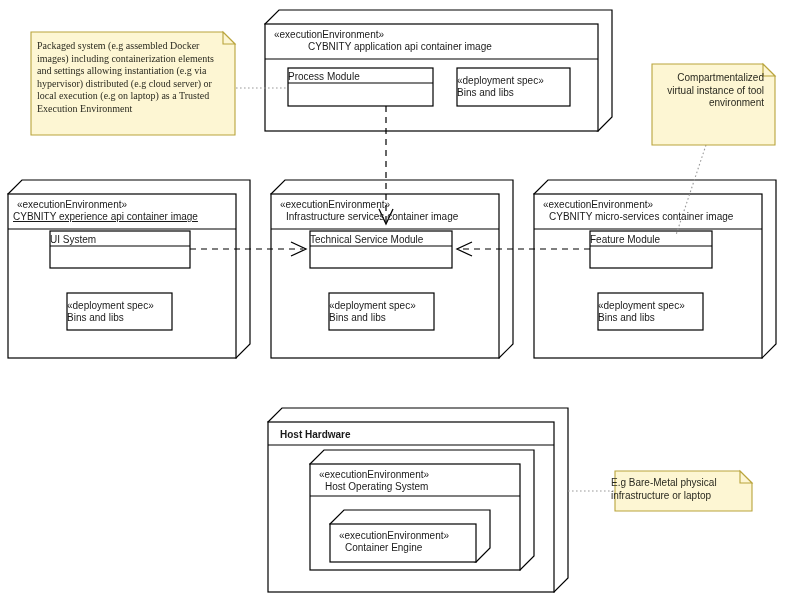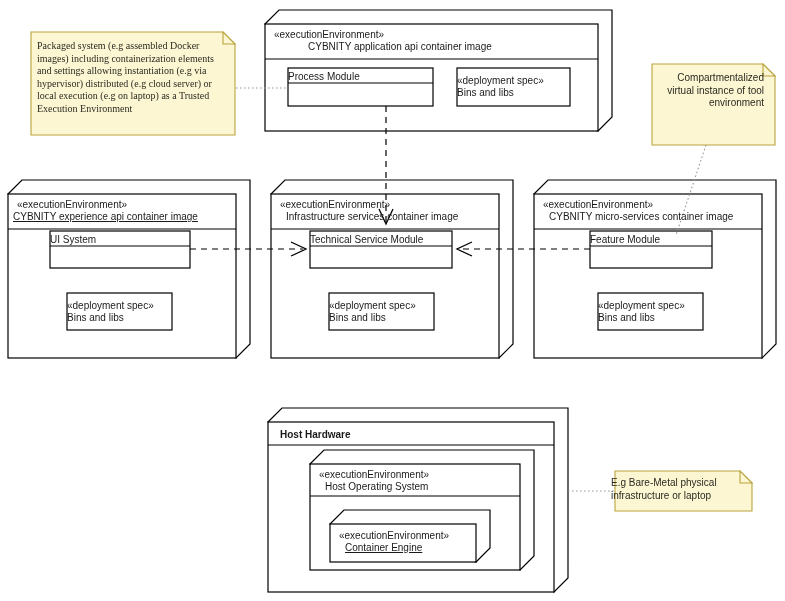--- a/index.html
+++ b/index.html
@@ -171,17 +171,17 @@
 <div class="lbl" style="left:543px;top:199px;width:217px;">«executionEnvironment»</div>
 <div class="lbl" style="left:549px;top:211px;width:211px;">CYBNITY micro-services container image</div>
 <div class="lbl ctr" style="left:590px;top:234px;width:112px;">Feature Module</div>
 <div class="lbl ctr" style="left:598px;top:300px;width:105px;">«deployment spec»</div>
 <div class="lbl ctr" style="left:598px;top:312px;width:105px;">Bins and libs</div>
 
 <div class="lbl" style="left:280px;top:429px;width:270px;font-weight:bold;">Host Hardware</div>
 <div class="lbl" style="left:319px;top:469px;width:196px;">«executionEnvironment»</div>
 <div class="lbl" style="left:325px;top:481px;width:190px;">Host Operating System</div>
 <div class="lbl" style="left:339px;top:530px;width:134px;">«executionEnvironment»</div>
-<div class="lbl" style="left:345px;top:542px;width:128px;text-decoration:underline;">Container Engine</div>
+<div class="lbl" style="left:345px;top:542px;width:128px;">Container Engine</div>
 
 <div class="note-txt" style="left:37px;top:40px;width:186px;height:90px;font-family:Liberation Serif, serif;">Packaged system (e.g assembled Docker images) including containerization elements and settings allowing instantiation (e.g via hypervisor) distributed (e.g cloud server) or local execution (e.g on laptop) as a Trusted Execution Environment</div>
 <div class="note-txt" style="left:658px;top:72px;width:106px;height:66px;text-align:right;">Compartmentalized virtual instance of tool environment</div>
 <div class="note-txt" style="left:590px;top:477px;width:119px;height:30px;margin-left:21px;">E.g Bare-Metal physical infrastructure or laptop</div>
 
 </body></html>

